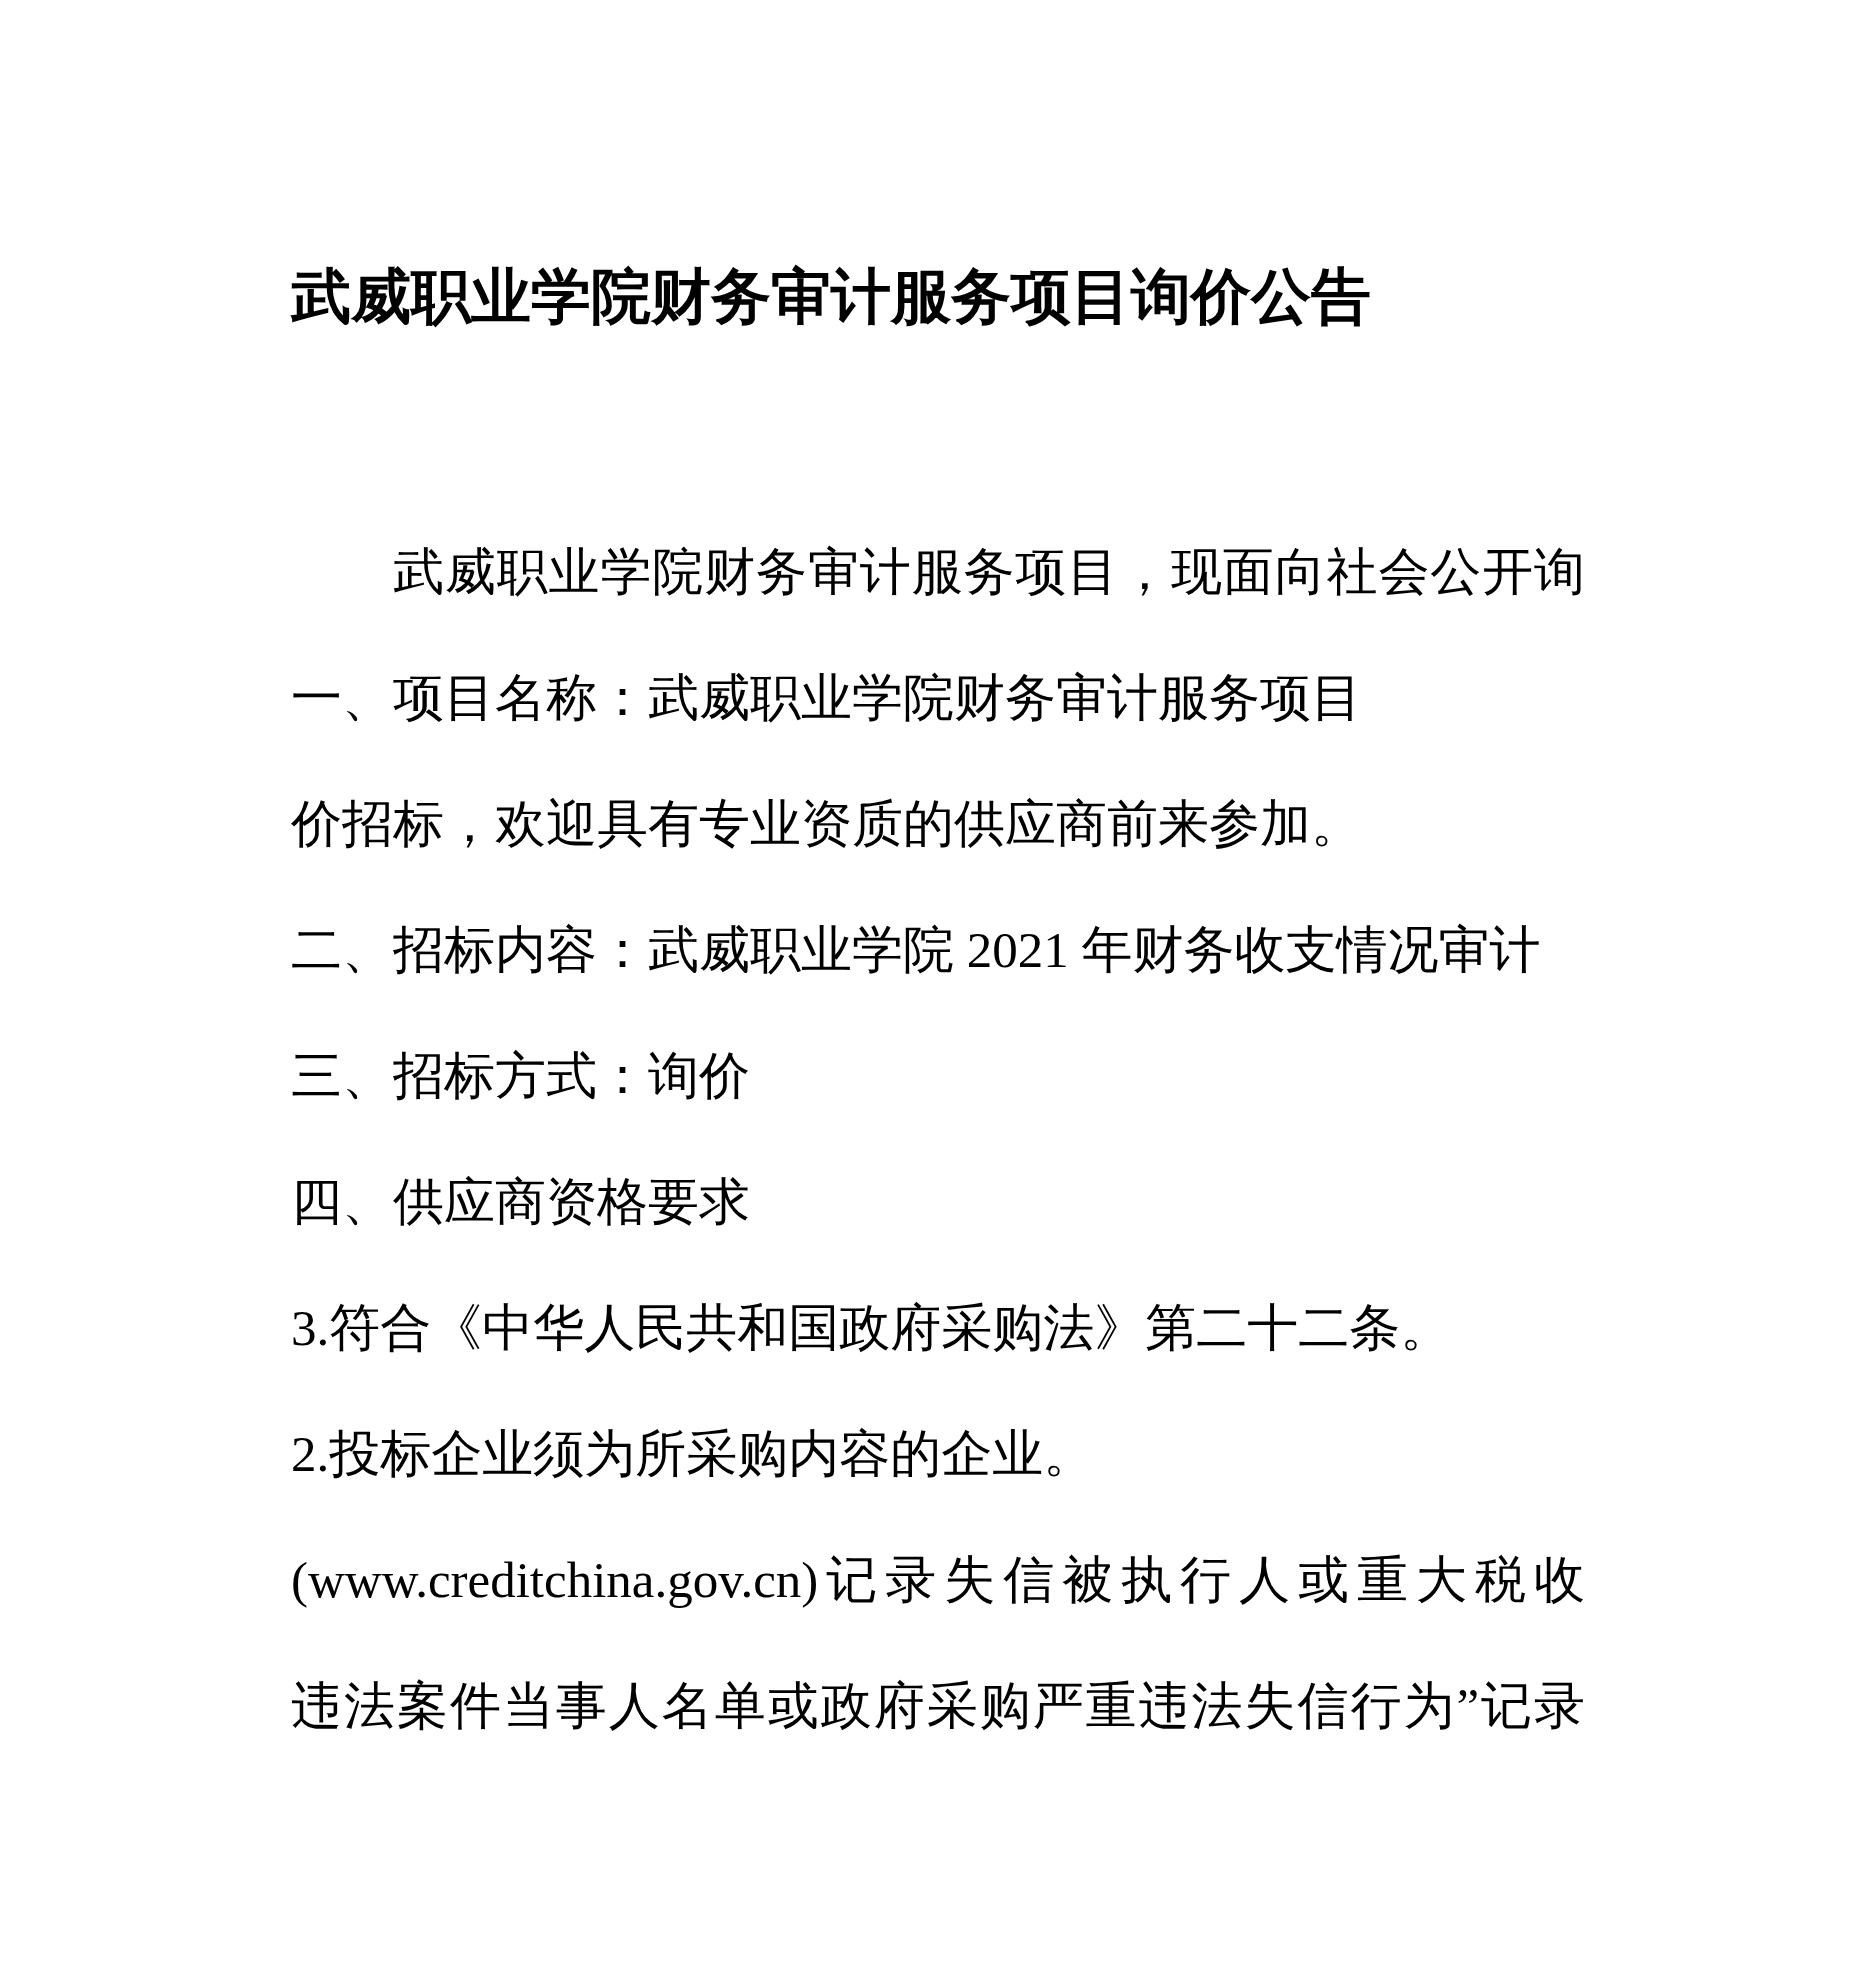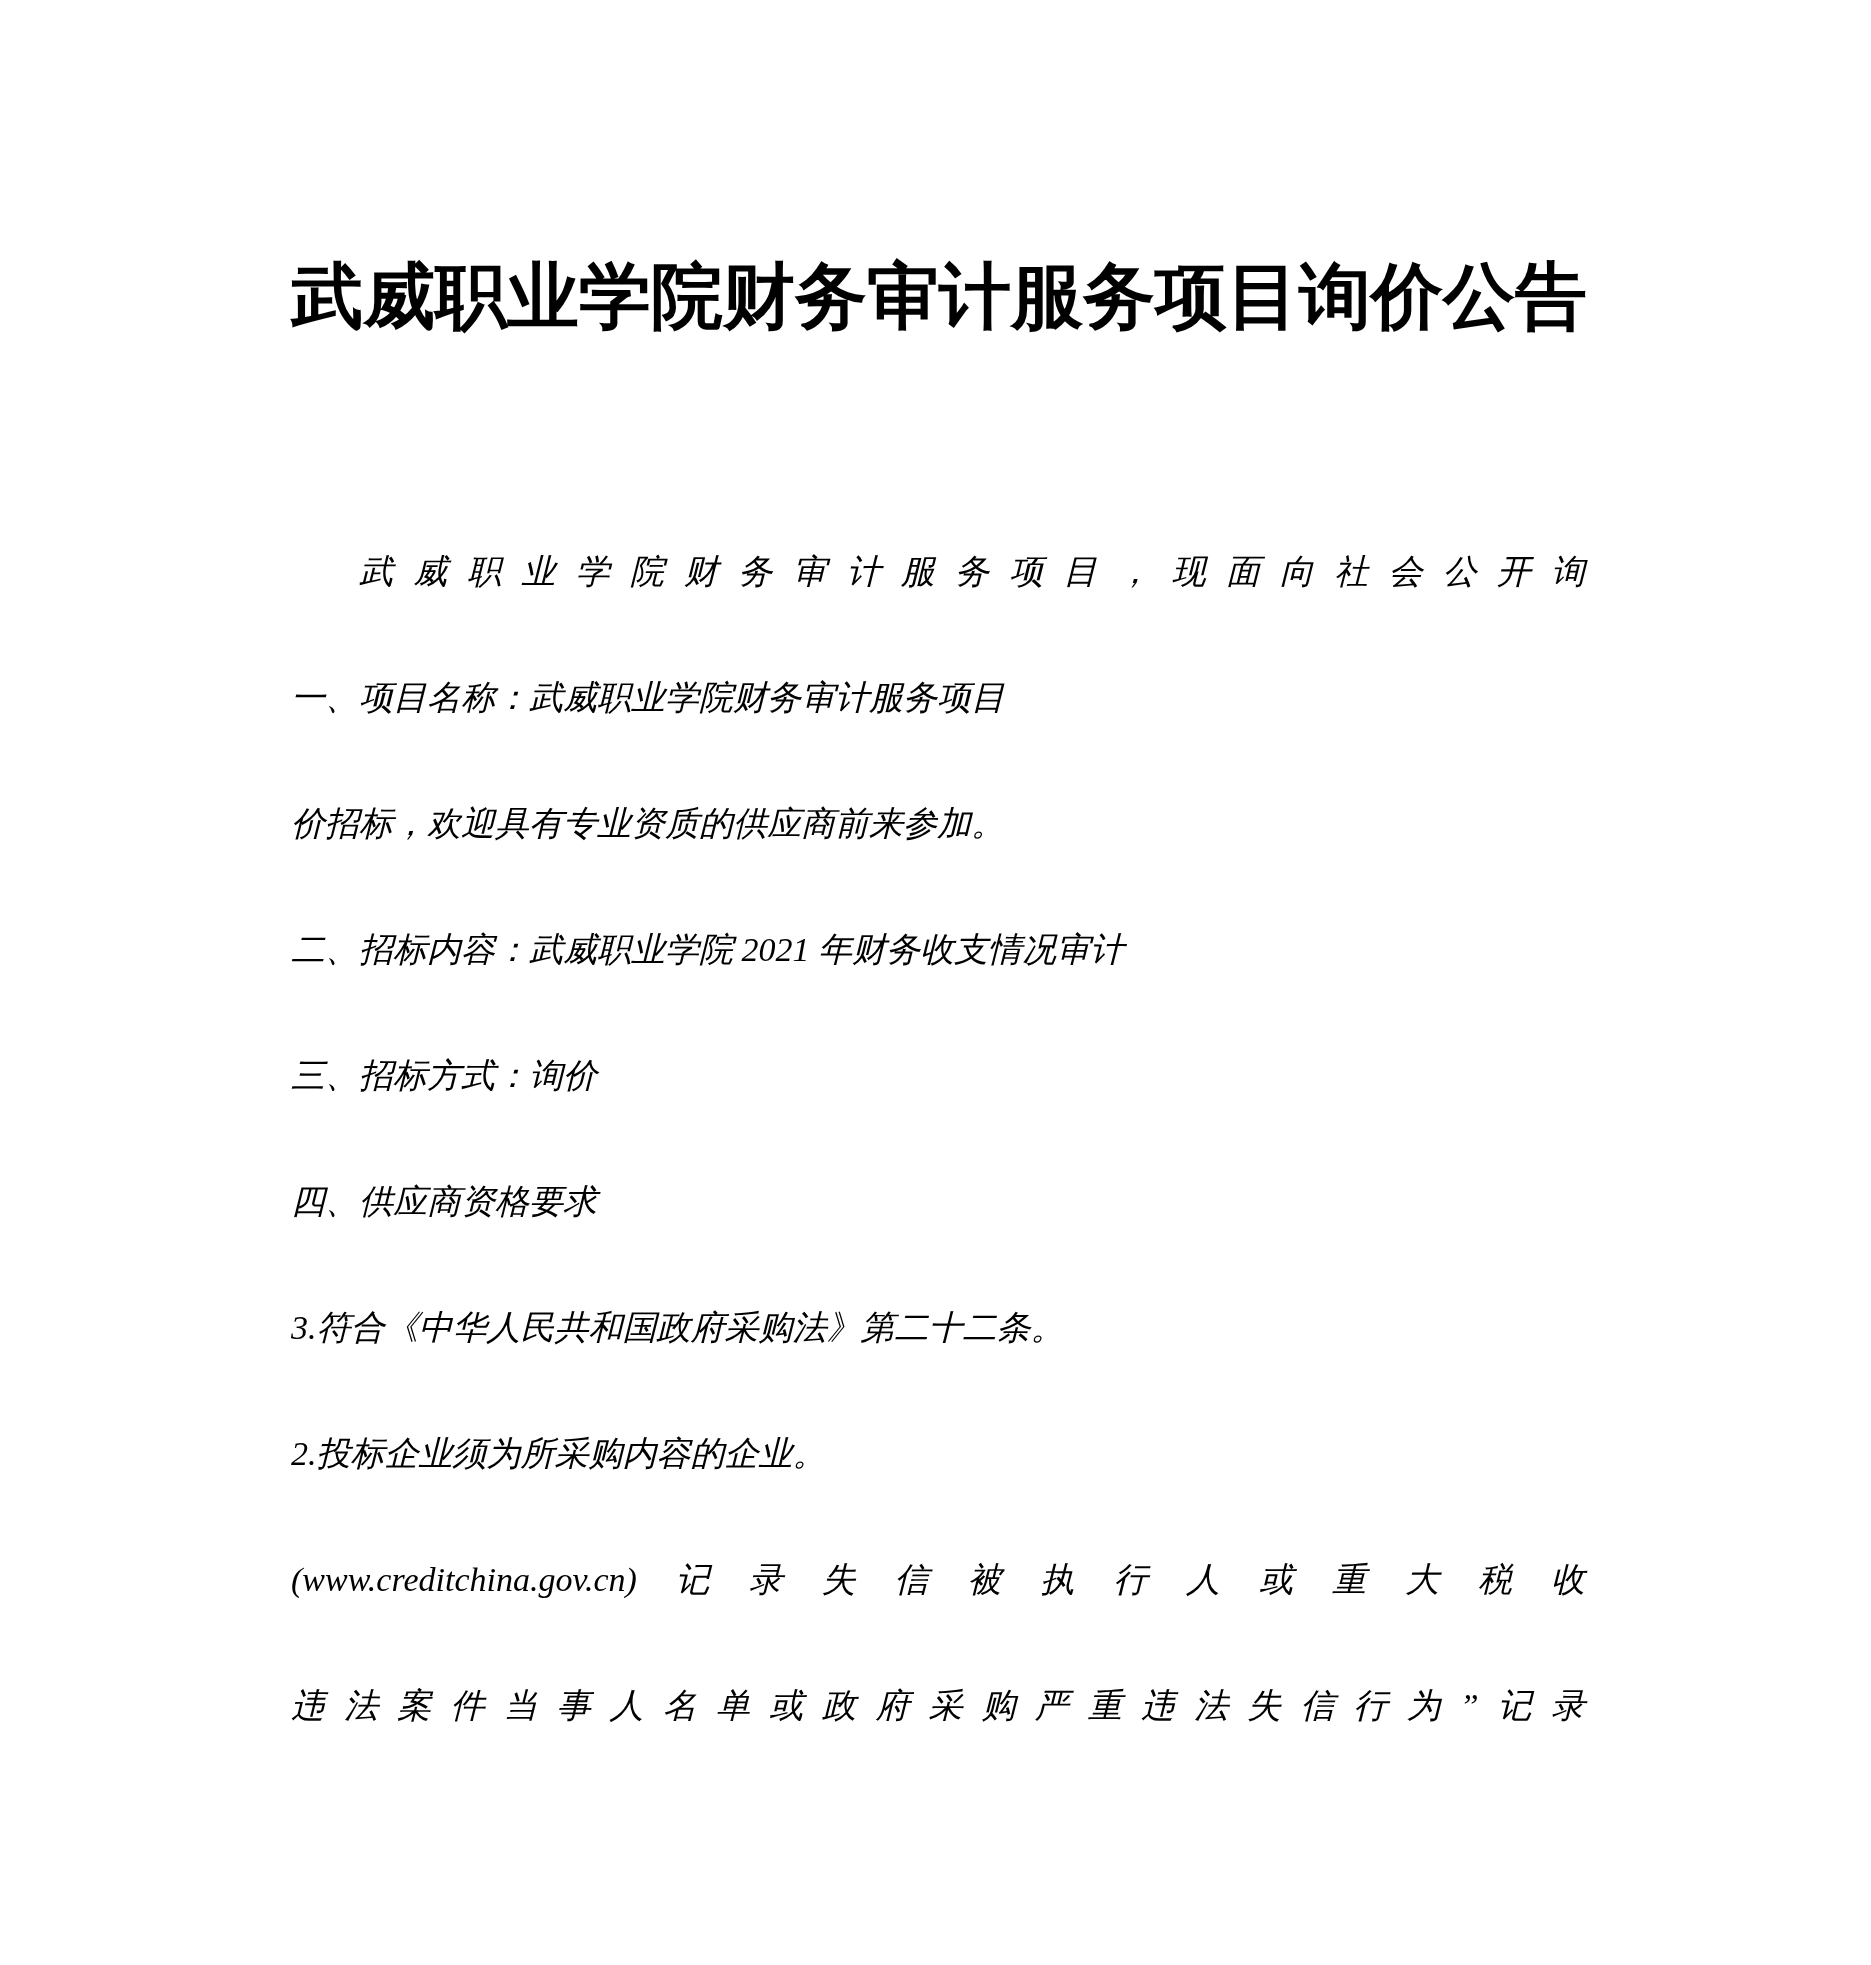--- a/index.html
+++ b/index.html
@@ -13,37 +13,35 @@
     height: 2647px;
     box-sizing: border-box;
     padding: 0 287px 0 291px;
     background: #ffffff;
     color: #000000;
     font-family: "Liberation Serif", "DejaVu Serif", serif;
     overflow: hidden;
   }
   .doc-title {
     margin-top: 232px;
-    font-size: 72px;
+    font-size: 60px;
     line-height: 130px;
     font-weight: bold;
-    text-align: center;
     white-space: nowrap;
     letter-spacing: 0;
   }
   .content {
     margin-top: 147px;
   }
   .line {
-    font-size: 34px;
+    font-size: 51px;
     line-height: 126px;
     height: 126px;
     white-space: nowrap;
     text-align: left;
-    font-style: italic;
   }
   .line.just {
     white-space: normal;
     text-align: justify;
     text-align-last: justify;
     text-justify: inter-character;
   }
   .line.ind2 {
     text-indent: 2em;
   }

